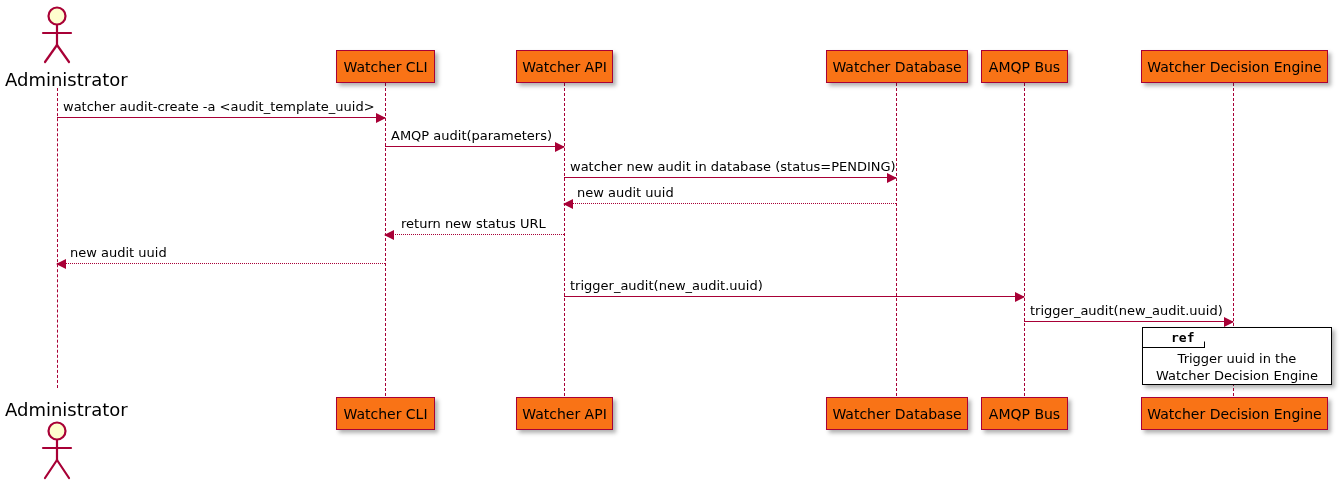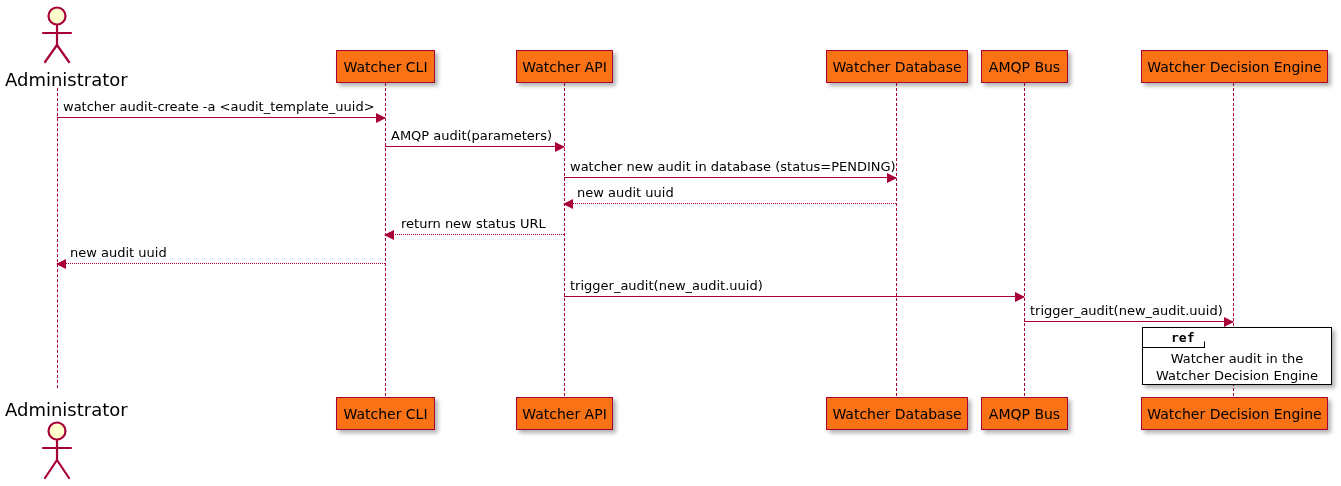--- a/index.html
+++ b/index.html
@@ -227,21 +227,21 @@
   <div class="msg to-right" style="left:1024px; top:321px; width:209px;">
     <div class="line"></div>
     <div class="head"></div>
     <div class="label left-aligned">trigger_audit(new_audit.uuid)</div>
   </div>
 
   <div class="ref-box" style="left:1142px; top:327px; width:190px; height:58px;">
     <div class="ref-tab"></div>
     <div class="ref-tab-label">ref</div>
     <div class="ref-body">
-      <div>Watcher audit in the</div>
+      <div>Trigger uuid in the</div>
       <div>Watcher Decision Engine</div>
     </div>
   </div>
 
   <div class="participant" style="left:336px; top:397px; width:99px; height:33px;">
     <span>Watcher CLI</span>
   </div>
   <div class="participant" style="left:516px; top:397px; width:97px; height:33px;">
     <span>Watcher API</span>
   </div>

